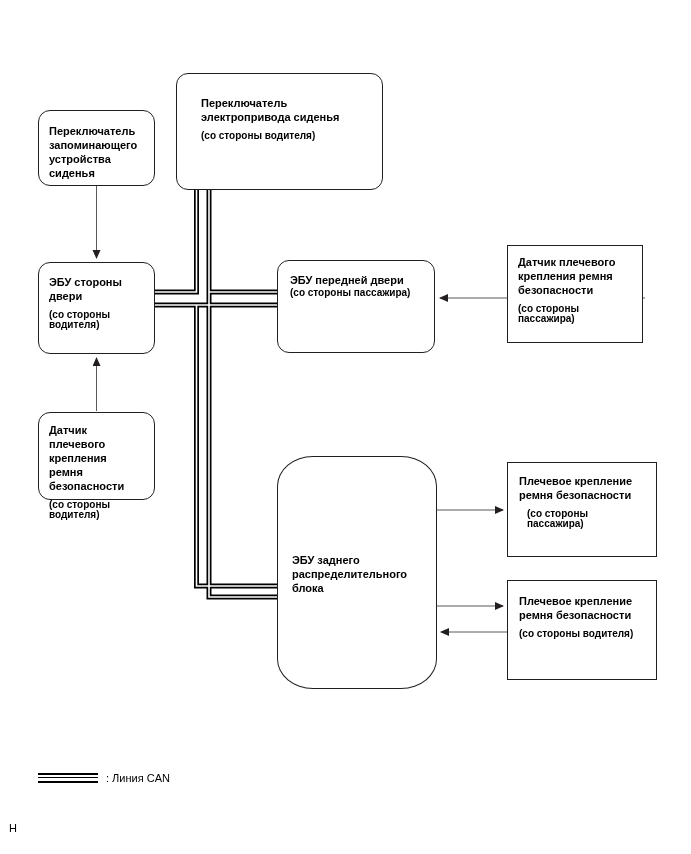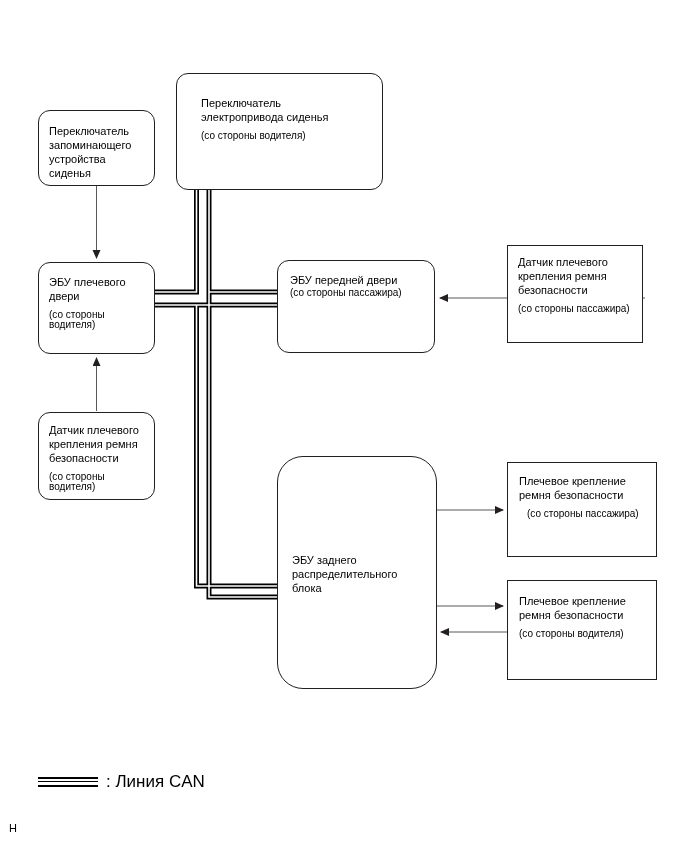--- a/index.html
+++ b/index.html
@@ -32,20 +32,21 @@
     background: #ffffff;
     z-index: 5;
   }
   .node.rounded-soft { border-radius: 12px; }
   .node.rounded-strong { border-radius: 36px / 30px; }
   .node.sharp { border-radius: 0; }
   .node-inner {
     position: absolute;
     left: 0;
     right: 1px;
+    font-weight: bold;
   }
   .title {
     font-size: 11px;
     line-height: 14px;
     color: #000000;
     white-space: pre-line;
   }
   .sub {
     font-size: 10px;
     line-height: 10px;
@@ -69,21 +70,21 @@
     position: absolute;
     left: 0;
     width: 60px;
     background: #000000;
     display: block;
   }
   .legend-symbol i.l1 { top: 0px; height: 2.5px; }
   .legend-symbol i.l2 { top: 4.5px; height: 1.2px; }
   .legend-symbol i.l3 { top: 8px; height: 2.5px; }
   .legend-label {
-    font-size: 17px;
+    font-size: 11px;
     margin-left: 8px;
     white-space: nowrap;
   }
   .corner-mark {
     position: absolute;
     left: 9px;
     top: 822px;
     font-size: 11px;
     z-index: 6;
   }
@@ -148,21 +149,21 @@
   <div class="node rounded-soft" style="left:176px; top:73px; width:207px; height:117px;">
     <div class="node-inner" style="top:22px; padding:0 24px;">
       <div class="title">Переключатель
 электропривода сиденья</div>
       <div class="sub">(со стороны водителя)</div>
     </div>
   </div>
 
   <div class="node rounded-soft" style="left:38px; top:262px; width:117px; height:92px;">
     <div class="node-inner" style="top:12px; padding:0 10px;">
-      <div class="title">ЭБУ плечевого
+      <div class="title">ЭБУ стороны
 двери</div>
       <div class="sub">(со стороны водителя)</div>
     </div>
   </div>
 
   <div class="node rounded-soft" style="left:277px; top:260px; width:158px; height:93px;">
     <div class="node-inner" style="top:12px; padding:0 12px;">
       <div class="title">ЭБУ передней двери</div>
       <div class="sub" style="margin-top:1px;">(со стороны пассажира)</div>
     </div>
@@ -179,21 +180,21 @@
 
   <div class="node rounded-soft" style="left:38px; top:412px; width:117px; height:88px;">
     <div class="node-inner" style="top:10px; padding:0 10px;">
       <div class="title">Датчик плечевого
 крепления ремня
 безопасности</div>
       <div class="sub">(со стороны водителя)</div>
     </div>
   </div>
 
-  <div class="node rounded-strong" style="left:277px; top:456px; width:160px; height:233px;border-radius:26px;">
+  <div class="node rounded-strong" style="left:277px; top:456px; width:160px; height:233px;">
     <div class="node-inner" style="top:96px; padding:0 14px;">
       <div class="title">ЭБУ заднего
 распределительного блока</div>
       <div class="sub"></div>
     </div>
   </div>
 
   <div class="node sharp" style="left:507px; top:462px; width:150px; height:95px;">
     <div class="node-inner" style="top:11px; padding:0 11px;">
       <div class="title">Плечевое крепление

